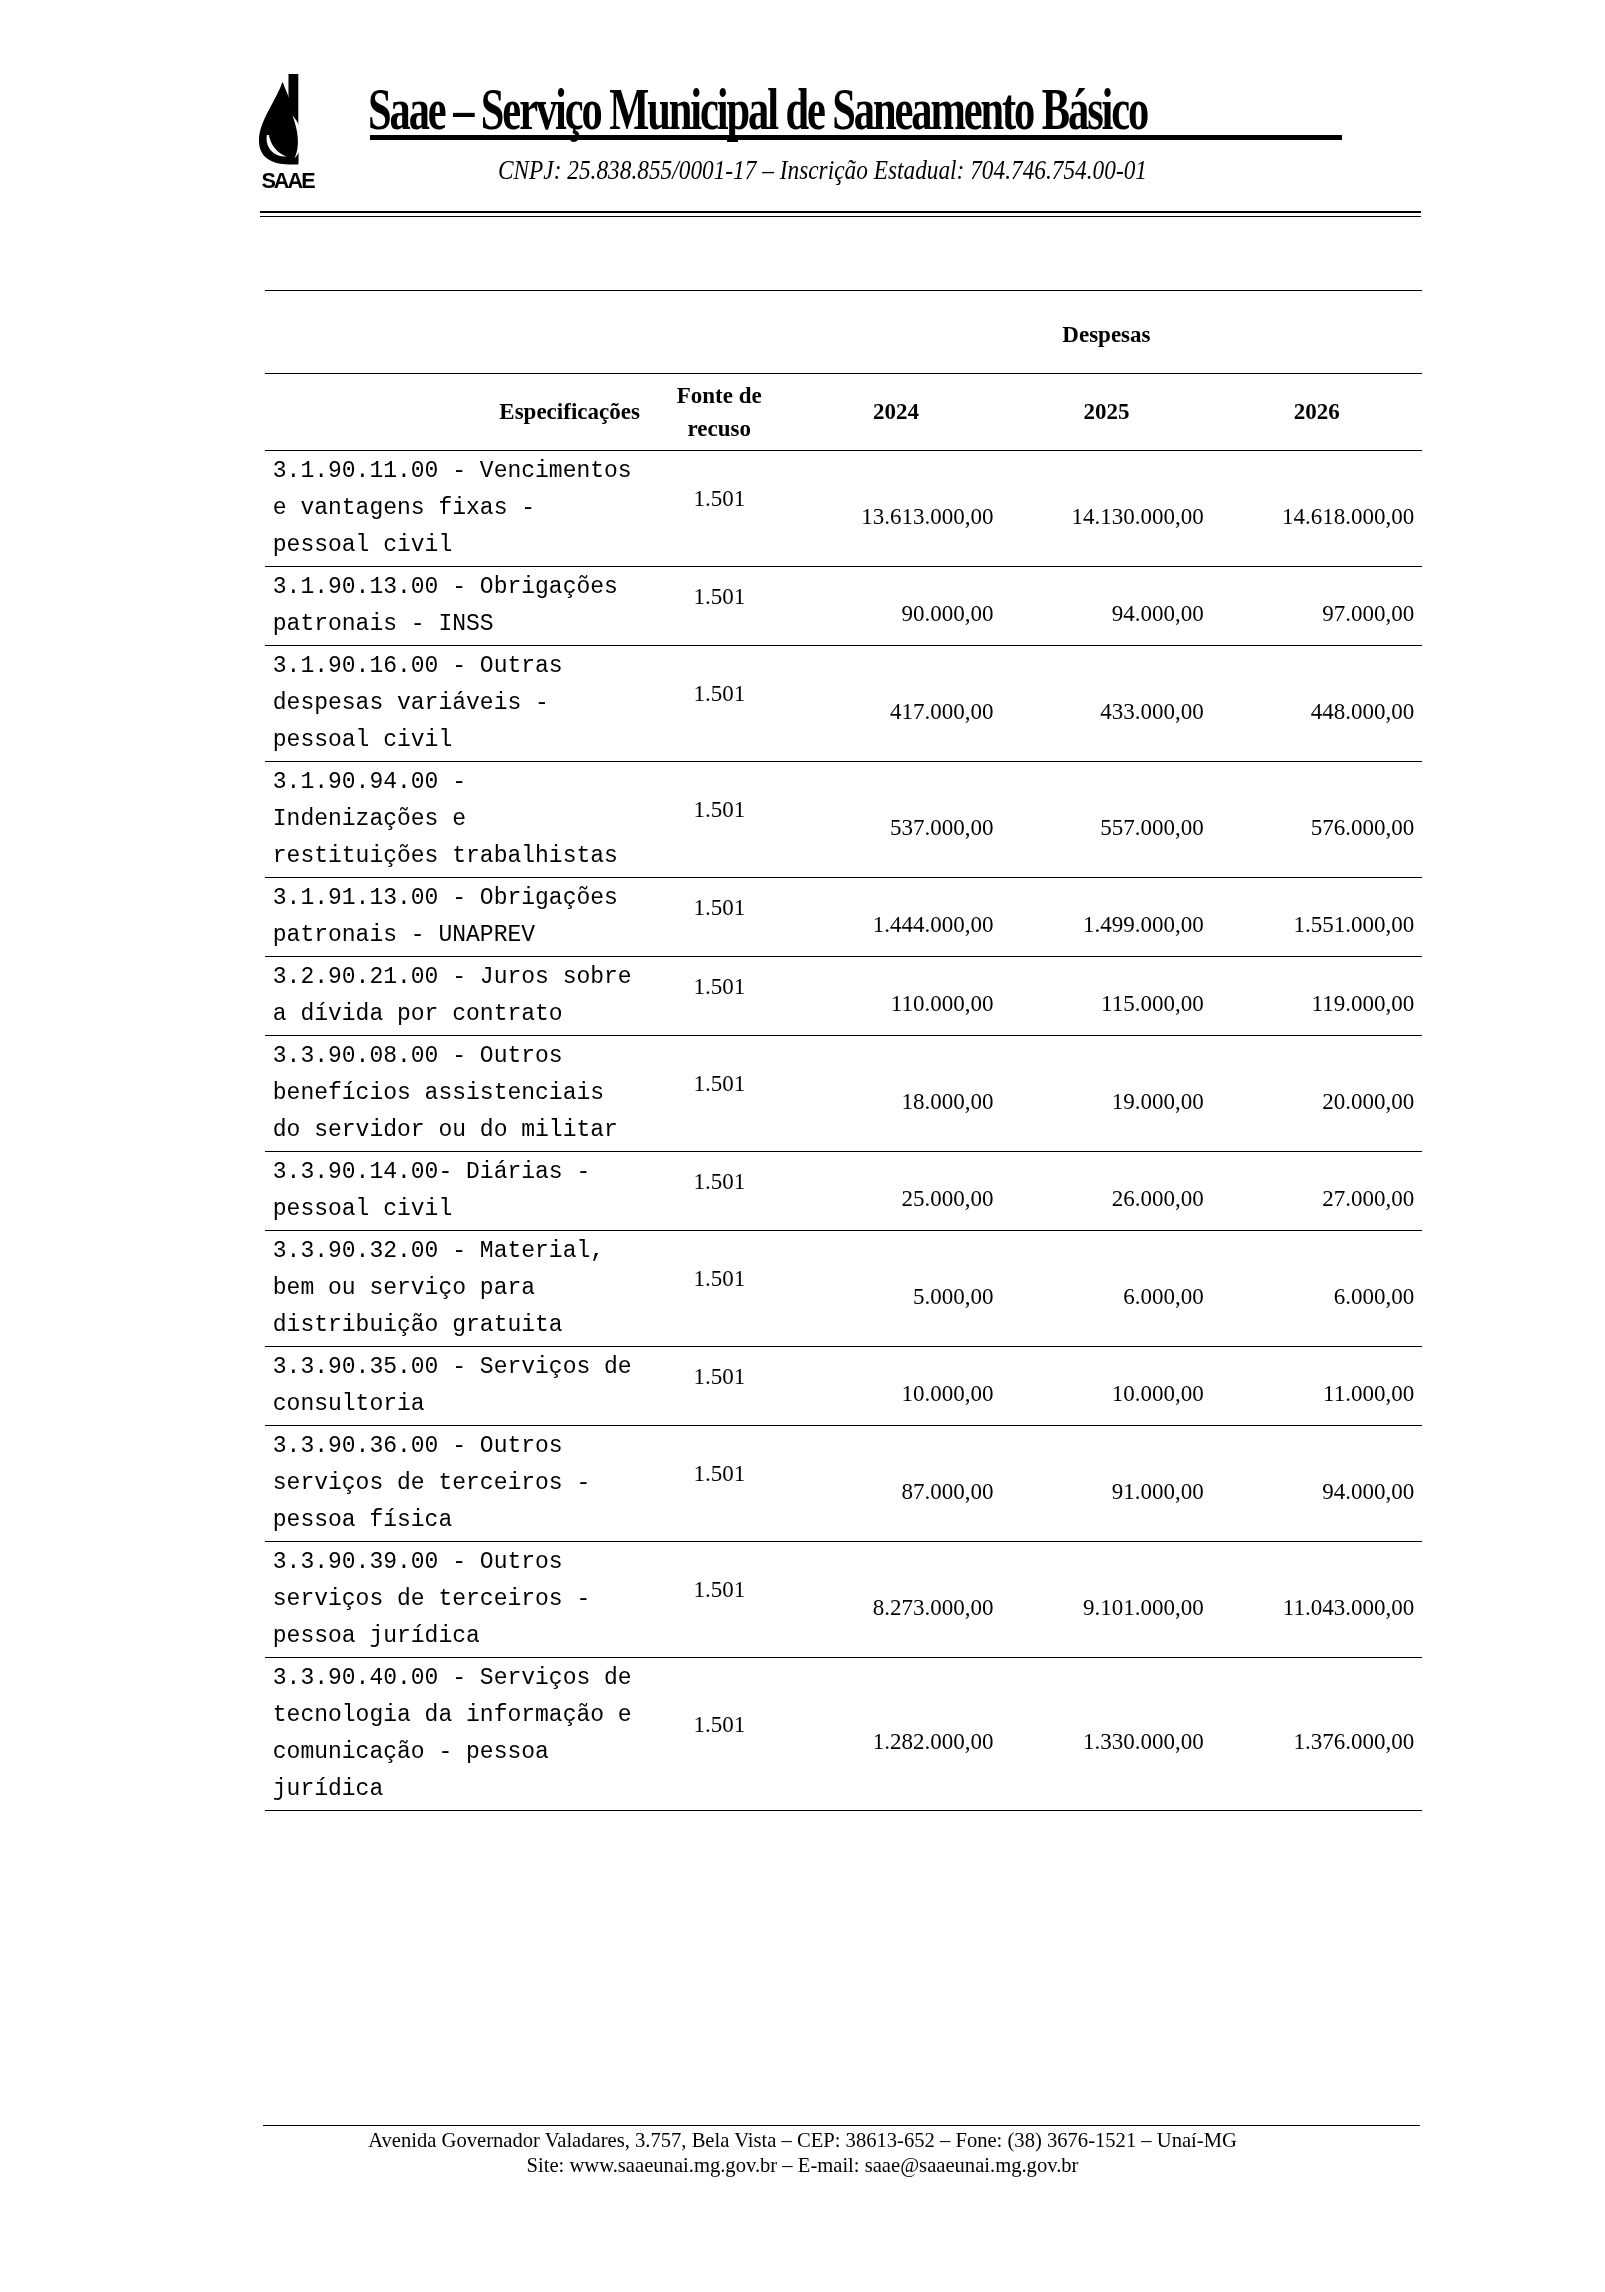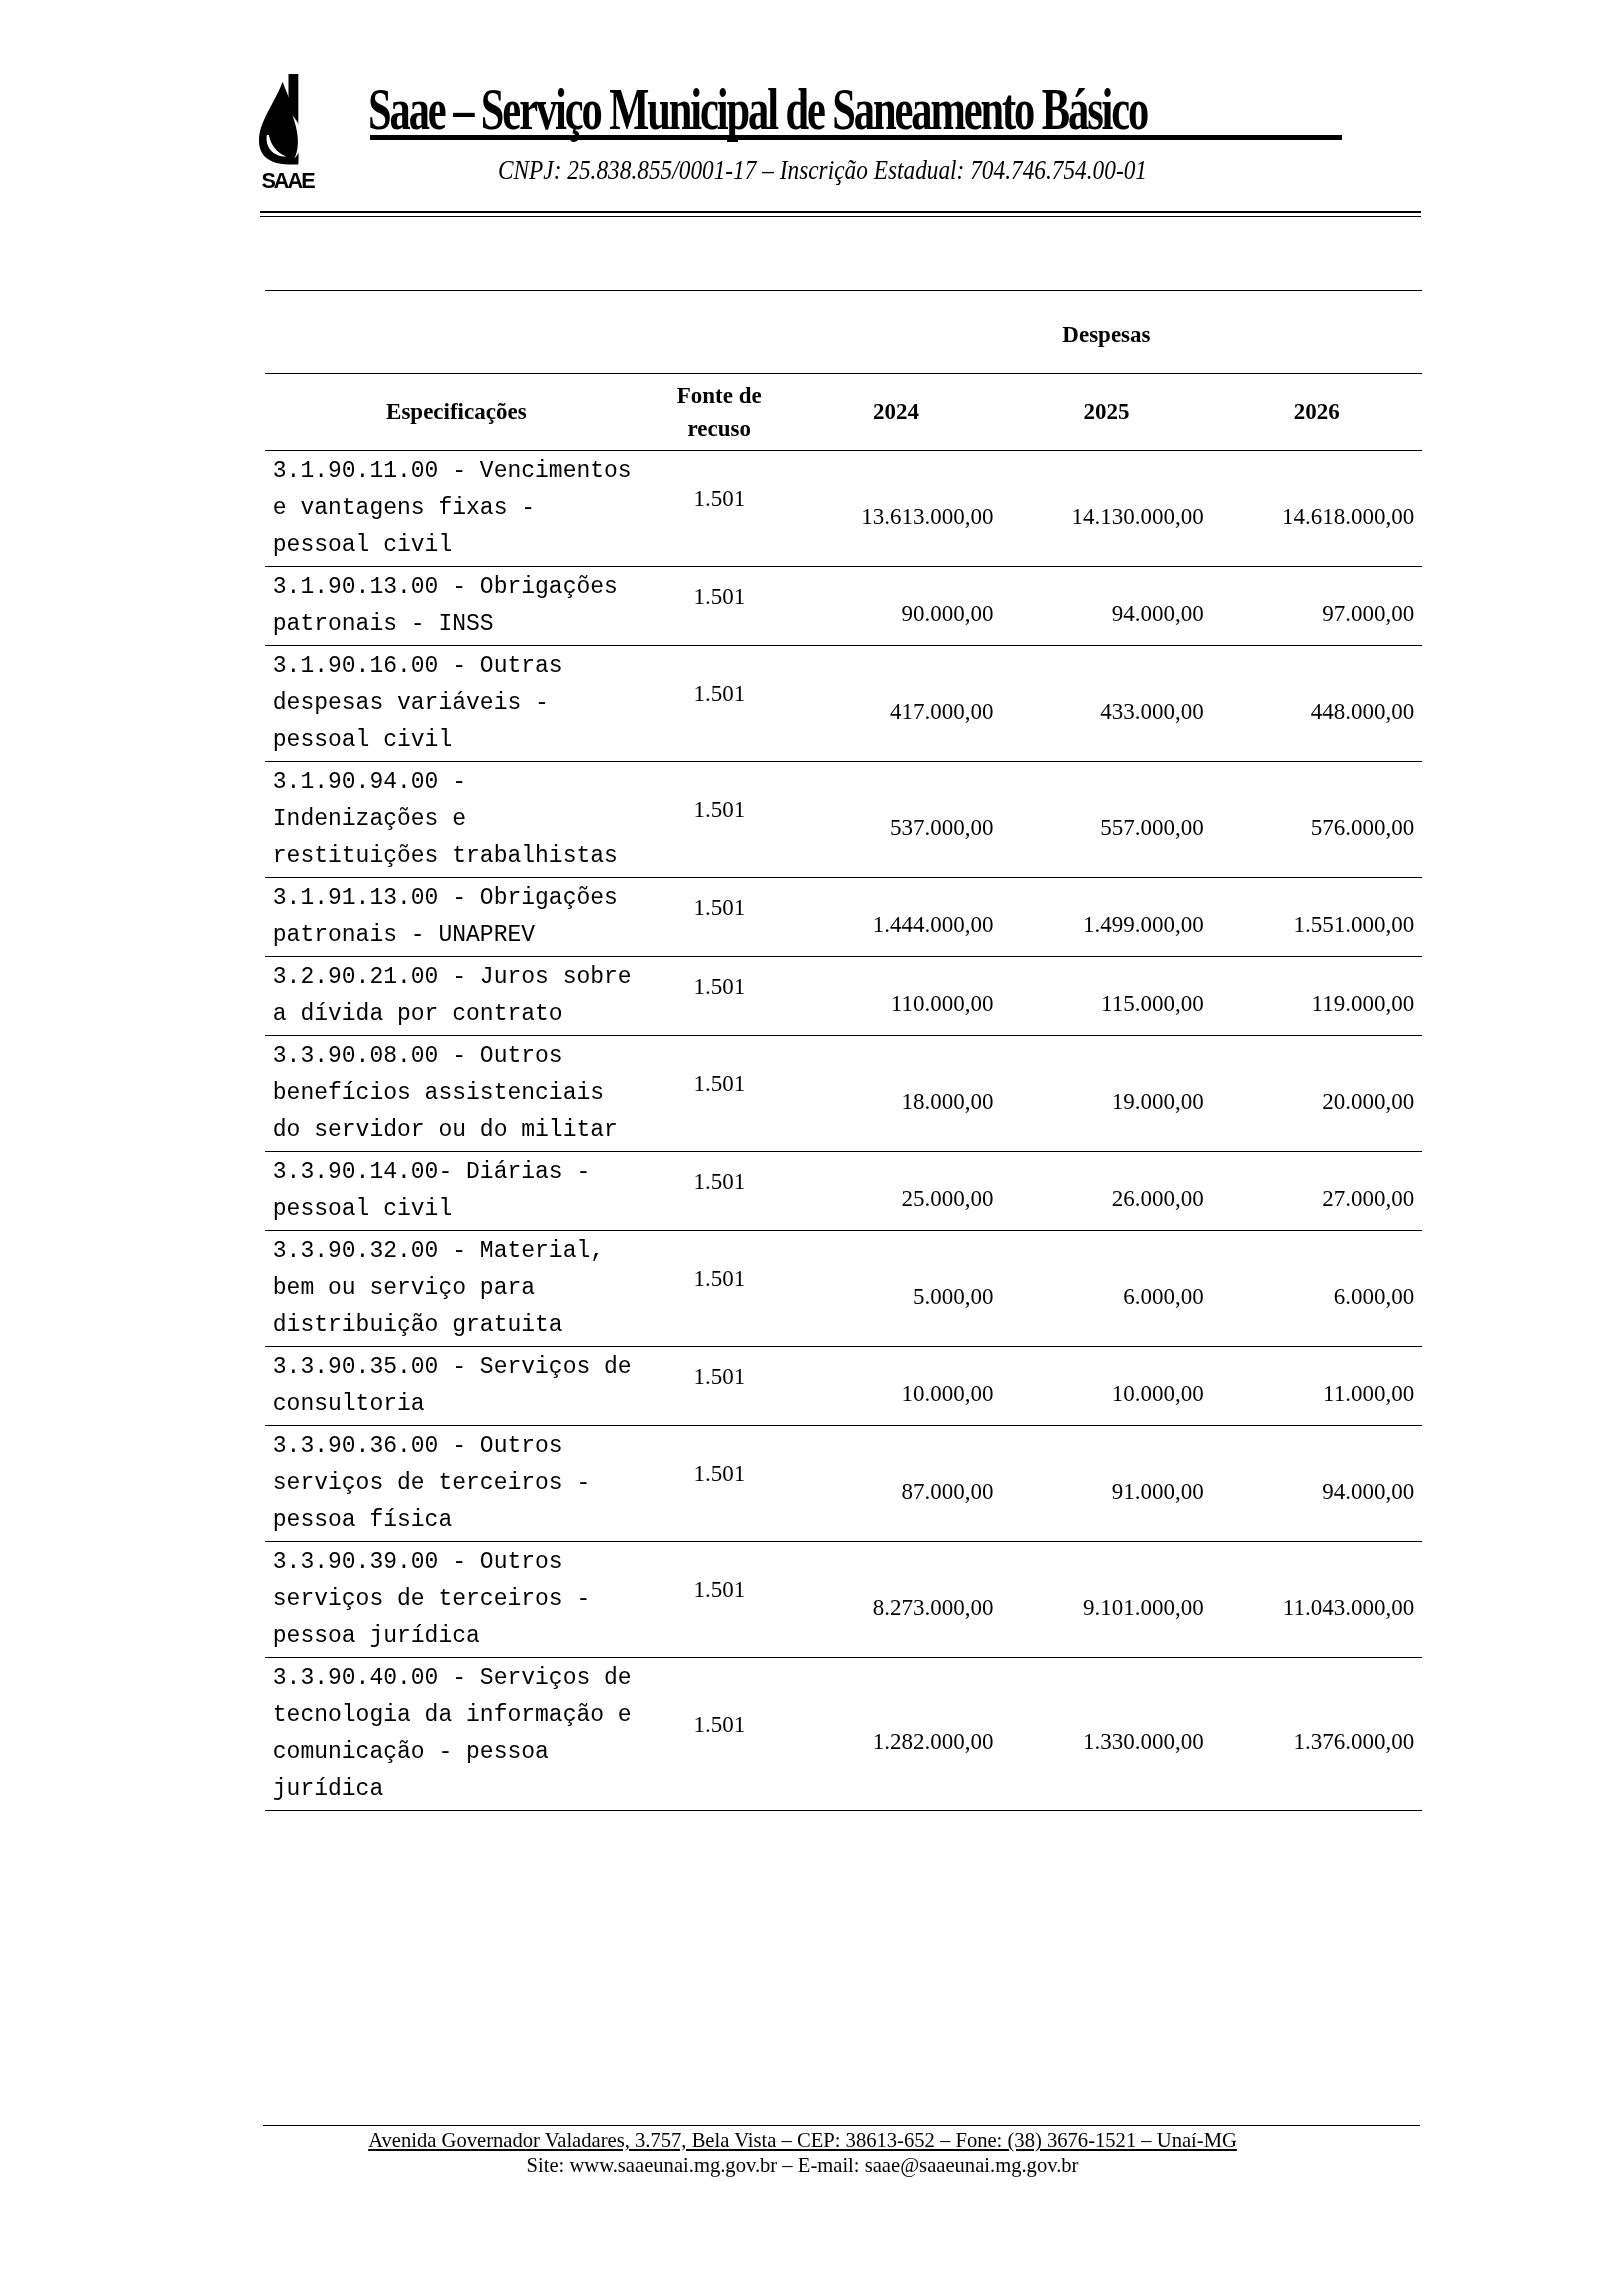--- a/index.html
+++ b/index.html
@@ -29,35 +29,35 @@
     border-collapse: collapse; table-layout: fixed;
     font-size: 23px;
   }
   .budget-table col.c-spec { width: 382px; }
   .budget-table col.c-fonte { width: 143px; }
   .budget-table col.c-y { width: 210px; }
   .budget-table th, .budget-table td { padding: 0 7.8px; }
   .budget-table tr.group-row th { border-top: 1.5px solid #000; height: 76px; vertical-align: middle; padding-top: 5.9px; }
   .budget-table tr.col-row th { border-top: 1.5px solid #000; border-bottom: 1.5px solid #000; height: 76px; font-weight: bold; vertical-align: middle; }
   .budget-table th { font-weight: bold; }
-  .th-spec { text-align: center; }
+  .th-spec { text-align: right; }
   .th-fonte { text-align: center; line-height: 33px; }
   .th-year { text-align: center; }
   .budget-table tbody td { border-bottom: 1.5px solid #000; vertical-align: top; line-height: 37px; }
   .cell-spec { text-align: left; padding-top: 2px !important; padding-bottom: 2px !important; font-family: Liberation Mono, monospace; }
   .cell-fonte { text-align: center; }
   .cell-num { text-align: right; white-space: nowrap; }
   .cell-fonte, .cell-num { vertical-align: middle !important; }
   .cell-fonte span { position: relative; top: -9.8px; }
   .cell-num span { position: relative; top: 7.8px; }
 
   
   .footer-rule { position: absolute; left: 263px; top: 2125px; width: 1157px; height: 1px; background: #000; }
   .footer-line { position: absolute; left: 0; width: 1605px; text-align: center; font-size: 20.6px; white-space: nowrap; }
-  .footer-line.l1 { top: 2129px; text-decoration: underline; }
+  .footer-line.l1 { top: 2129px; }
   .footer-line.l2 { top: 2154px; }
 </style>
 </head>
 <body>
 
 <div class="logo">
   <svg width="69" height="118" viewBox="0 0 70 120">
     <rect x="36" y="0" width="10" height="90" fill="#000"></rect>
     <path d="M30 8 C22 30 6 48 6 68 C6 84 18 92 36 92 L46 92 L46 60 C44 40 36 24 30 8 Z" fill="#000"></path>
     <path d="M14 62 C12 74 20 84 34 84 C24 80 18 72 16 62 Z" fill="#fff"></path>

